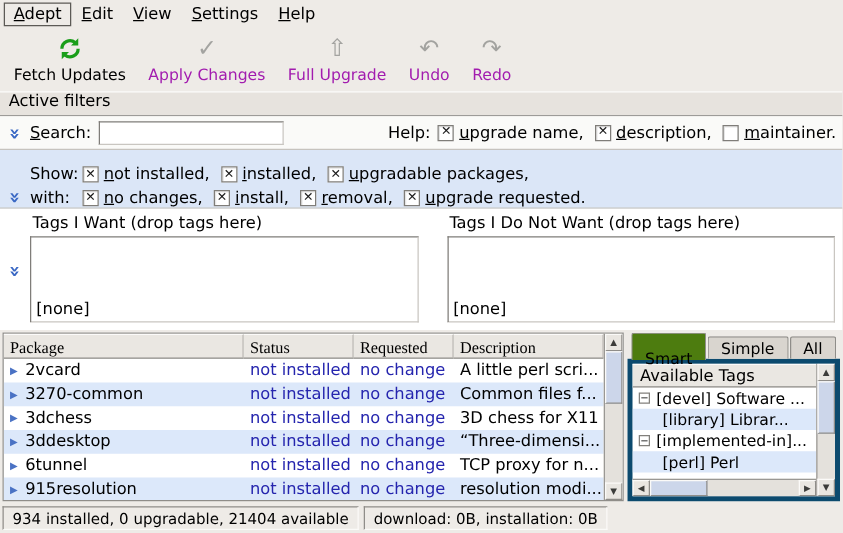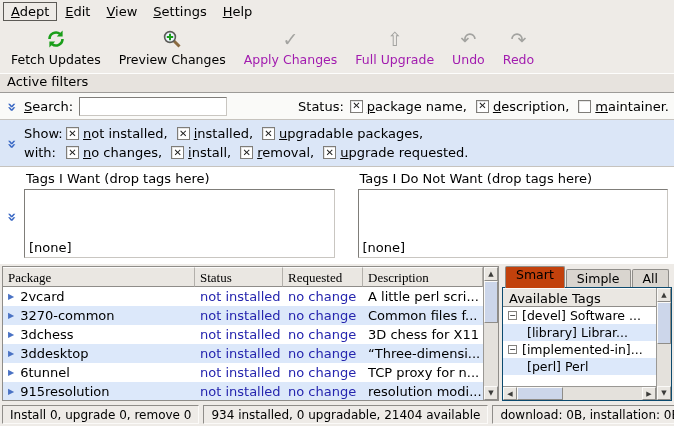--- a/index.html
+++ b/index.html
@@ -31,21 +31,21 @@
   }
 
   
   .frow { display:flex; border-bottom:1px solid #c6c3be; }
   .gutter { width:24px; flex:none; display:flex; align-items:center; justify-content:center; }
   .chev {
     display:inline-block; transform:rotate(90deg);
     color:#3a68c4; font-weight:bold; font-size:15px; letter-spacing:-2px;
   }
   .frow.search { height:27px; background:#fafaf8; align-items:center; padding-right:5px; }
-  .frow.show   { height:47px; background:#dbe6f7; align-items:center; }
+  .frow.show   { height:47px; background:#dbe6f7; align-items:flex-end; }
   .frow.tags   { height:97px; background:#ffffff; align-items:center; padding-right:6px; border-bottom:none; }
 
   .cb {
     width:13px; height:13px; flex:none; background:#fff;
     border:1px solid #7f7d79; box-shadow:inset 1px 1px 0 rgba(0,0,0,.10);
     display:inline-flex; align-items:center; justify-content:center;
     font-size:10px; font-weight:bold; color:#1a1a1a; margin-right:4px;
   }
   .cb > span { visibility:hidden; line-height:1; }
   .cb.checked > span { visibility:visible; }
@@ -109,22 +109,22 @@
   .hscroll .sb-thumb { width:46px; height:100%; }
 
   
   .side { width:170px; flex:none; display:flex; flex-direction:column; }
   .tabs { height:21px; flex:none; display:flex; padding-left:3px; position:relative; z-index:2; }
   .tab {
     padding:2px 10px; margin-right:1px; white-space:nowrap; font-size:12.5px;
     background:#d9d5cf; border:1px solid #8f8d89; border-bottom:none;
     border-radius:2px 2px 0 0; margin-top:3px; padding-top:1px;
   }
-  .tab.active { background:#c2410c; margin-top:0; padding-top:0; margin-bottom:-1px;text-align:right; }
-  .side-panel { flex:1; display:flex; border:1px solid #0c4a6e; background:#fff; overflow:hidden; }
+  .tab.active { background:#4d7c0f; margin-top:0; padding-top:12px; margin-bottom:-1px;text-align:right; }
+  .side-panel { flex:1; display:flex; border:4px solid #0c4a6e; background:#fff; overflow:hidden; }
   .tree-col { flex:1; display:flex; flex-direction:column; overflow:hidden; }
   .tree-header {
     flex:none; height:19px; background:#eae7e2; padding:2px 6px; white-space:nowrap;
     border-top:1px solid #fcfbfa; border-bottom:1px solid #8f8d89;
   }
   .tree-rows { flex:1; overflow:hidden; }
   .tree-row { height:17px; display:flex; align-items:center; padding-left:5px;
               white-space:nowrap; overflow:hidden; font-size:12.5px; }
   .tree-row.alt { background:#dce8fa; }
   .tree-row.indent { padding-left:24px; }
@@ -158,31 +158,20 @@
     <span class="ticon">
       <svg width="22" height="22" viewBox="0 0 22 22">
         <path d="M4.5 11a6.5 6.5 0 0 1 10.6-5" fill="none" stroke="#1a9e1a" stroke-width="2.6"></path>
         <path d="M17.6 2.6v5.8h-5.8z" fill="#1a9e1a"></path>
         <path d="M17.5 11a6.5 6.5 0 0 1-10.6 5" fill="none" stroke="#1a9e1a" stroke-width="2.6"></path>
         <path d="M4.4 19.4v-5.8h5.8z" fill="#1a9e1a"></path>
       </svg>
     </span>
     <span class="tlabel">Fetch Updates</span>
   </div>
-  <div class="tbtn">
-    <span class="ticon">
-      <svg width="22" height="22" viewBox="0 0 22 22">
-        <line x1="12.5" y1="12.5" x2="18.5" y2="18.5" stroke="#8a6a40" stroke-width="3"></line>
-        <circle cx="9" cy="9" r="5.4" fill="#eef4ff" stroke="#5b5b58" stroke-width="1.6"></circle>
-        <line x1="9" y1="5.8" x2="9" y2="12.2" stroke="#1a9e1a" stroke-width="2"></line>
-        <line x1="5.8" y1="9" x2="12.2" y2="9" stroke="#1a9e1a" stroke-width="2"></line>
-      </svg>
-    </span>
-    <span class="tlabel">Preview Changes</span>
-  </div>
   <div class="tbtn disabled">
     <span class="ticon glyph">✓</span>
     <span class="tlabel">Apply Changes</span>
   </div>
   <div class="tbtn disabled">
     <span class="ticon glyph">⇧</span>
     <span class="tlabel">Full Upgrade</span>
   </div>
   <div class="tbtn disabled">
     <span class="ticon glyph">↶</span>
@@ -198,25 +187,25 @@
   <span>Active filters</span>
 </div>
 
 <div class="frow search">
   <div class="gutter">
     <span class="chev">»</span>
   </div>
   <span class="accel">Search:</span>
   <input class="search-input" type="text" value="" style="">
   <span class="match-group">
-    <span class="mlabel">Status:</span>
+    <span class="mlabel">Help:</span>
     <span class="cb checked">
         <span>✕</span>
       </span>
-    <span class="cblabel accel">package name,</span>
+    <span class="cblabel accel">upgrade name,</span>
     <span class="cb checked">
         <span>✕</span>
       </span>
     <span class="cblabel accel">description,</span>
     <span class="cb">
         <span>✕</span>
       </span>
     <span class="cblabel accel" style="margin-right:0">maintainer.</span>
   </span>
 </div>
@@ -398,16 +387,15 @@
         <span class="sb-btn">▲</span>
         <span class="sb-thumb"></span>
         <span class="sb-track"></span>
         <span class="sb-btn">▼</span>
       </div>
     </div>
   </div>
 </div>
 
 <div class="statusbar">
-  <span class="status-panel">Install 0, upgrade 0, remove 0</span>
   <span class="status-panel">934 installed, 0 upgradable, 21404 available</span>
   <span class="status-panel">download: 0B, installation: 0B</span>
 </div>
 
 </body></html>

